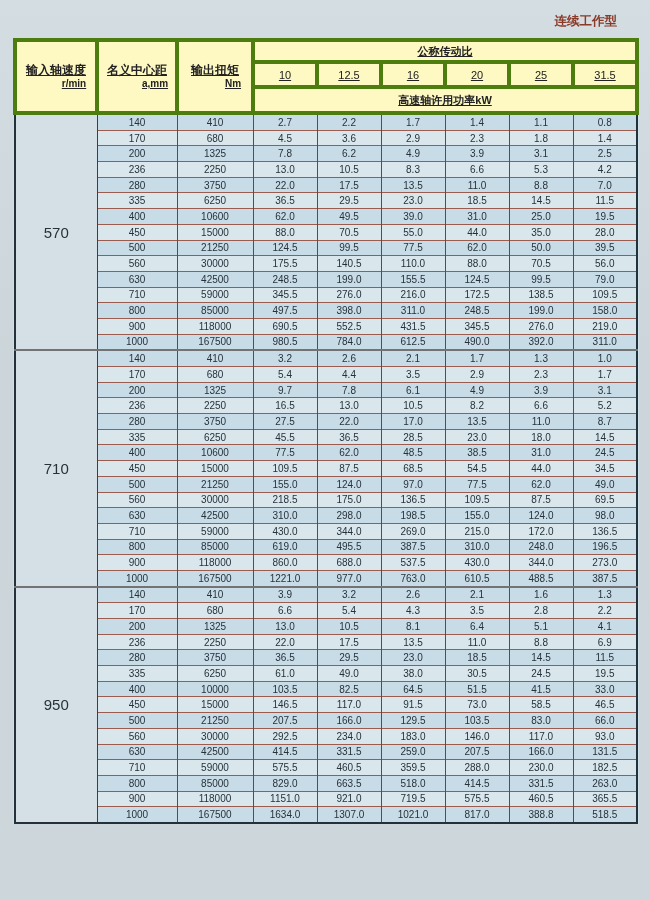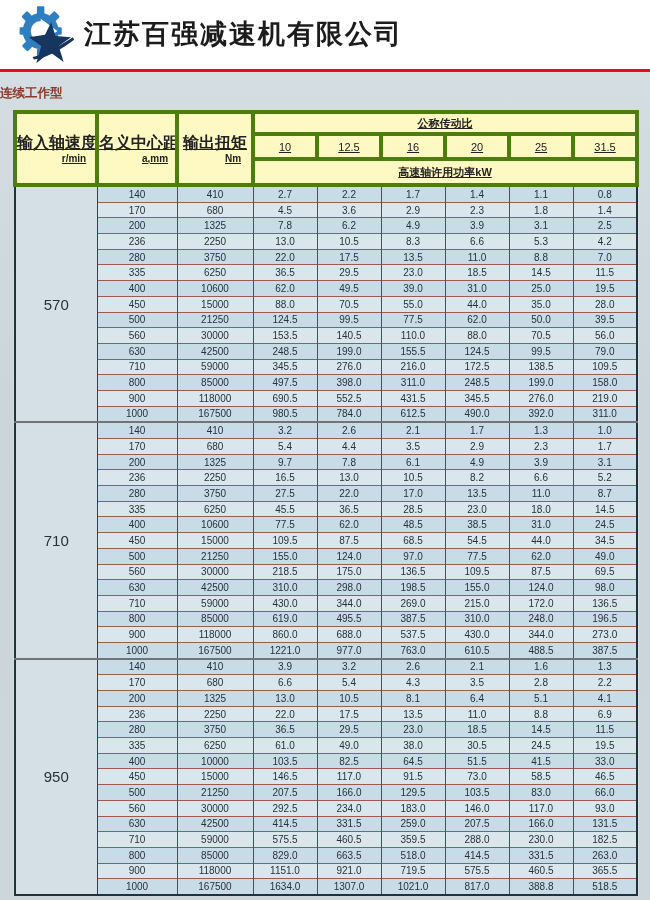--- a/index.html
+++ b/index.html
@@ -26,20 +26,21 @@
     letter-spacing:2px;margin:0 0 0 6px;line-height:1;
   }
 
   
   .content{
     flex:1;
     background:linear-gradient(180deg,#d4dde1 0%,#ccd6da 40%,#cdd7db 100%);
     padding-top:12px;
   }
   .type-label{
+    text-align:right;
     padding-right:33px;
     font-size:12.5px;font-weight:bold;
     color:#8a3a28;
     height:18px;line-height:18px;
     margin-bottom:8px;
   }
 
   
   table.spec{
     width:624px;
@@ -57,21 +58,21 @@
     background:#fef9c3;
     border:4px solid #4d7c0f;
     color:#222;
     font-size:11px;
     text-decoration:underline;
   }
   .spec thead .zh{font-weight:bold;}
   .spec thead .num{font-weight:normal;font-size:11px;height:21px;}
   .spec thead .grp{height:18px;}
   .spec thead .pw{height:22px;margin-left:7px;}
-  .hdr-main{display:block;font-size:16px;font-weight:bold;line-height:1.25;}
+  .hdr-main{display:block;font-size:12px;font-weight:bold;line-height:1.25;}
   .hdr-unit{display:block;font-size:10px;font-weight:bold;line-height:1.2;padding-left:36px;}
 
   .spec tbody td{
     height:14.7px;
     font-size:10px;color:#26323a;
     border-left:1px solid #42545e;
     border-right:1px solid #42545e;
     border-top:1px solid #9a5c4e;
   }
   .spec tbody tr.r-even td{background:#c8dce8;}
@@ -82,40 +83,20 @@
     font-size:15px;color:#26323a;
     border-top:2px solid #46302a;
     border-right:1px solid #33424c;
   }
 </style>
 </head>
 <body>
 
 <div class="page">
 
-  <header class="site-header">
-    <svg class="logo" viewBox="0 0 100 100" xmlns="http://www.w3.org/2000/svg">
-      <g fill="#2e7fc1">
-        <rect x="37" y="2" width="12" height="14" rx="2"></rect>
-        <rect x="37" y="70" width="12" height="14" rx="2"></rect>
-        <rect x="9" y="36" width="14" height="12" rx="2"></rect>
-        <rect x="63" y="36" width="14" height="12" rx="2"></rect>
-        <rect x="15" y="12" width="13" height="13" rx="2" transform="rotate(45 21 18)"></rect>
-        <rect x="58" y="12" width="13" height="13" rx="2" transform="rotate(-45 65 18)"></rect>
-        <rect x="15" y="60" width="13" height="13" rx="2" transform="rotate(-45 21 66)"></rect>
-        <rect x="58" y="60" width="13" height="13" rx="2" transform="rotate(45 65 66)"></rect>
-        <circle cx="43" cy="42" r="29"></circle>
-      </g>
-      <circle cx="43" cy="42" r="16" fill="#ffffff"></circle>
-      <path d="M43 22 L70 42 L43 62 Z" fill="#ffffff"></path>
-      <path d="M60 28 L67 50 L92 52 L72 66 L80 92 L58 76 L36 94 L44 66 L24 52 L50 48 Z" fill="#16355f"></path>
-      <path d="M30 84 Q55 78 95 52 L97 56 Q60 84 32 88 Z" fill="#16355f"></path>
-    </svg>
-    <h1 class="company-name">江苏百强减速机有限公司</h1>
-  </header>
 
   <main class="content">
     <div class="type-label">连续工作型</div>
 
     <table class="spec">
       <colgroup>
         <col style="width:82px">
           <col style="width:80px">
           <col style="width:76px">
         <col style="width:64px">
@@ -241,21 +222,21 @@
             <td>124.5</td>
             <td>99.5</td>
             <td>77.5</td>
             <td>62.0</td>
             <td>50.0</td>
             <td>39.5</td>
           </tr>
           <tr class="r-odd">
             <td>560</td>
             <td>30000</td>
-            <td>153.5</td>
+            <td>175.5</td>
             <td>140.5</td>
             <td>110.0</td>
             <td>88.0</td>
             <td>70.5</td>
             <td>56.0</td>
           </tr>
           <tr class="r-even">
             <td>630</td>
             <td>42500</td>
             <td>248.5</td>

